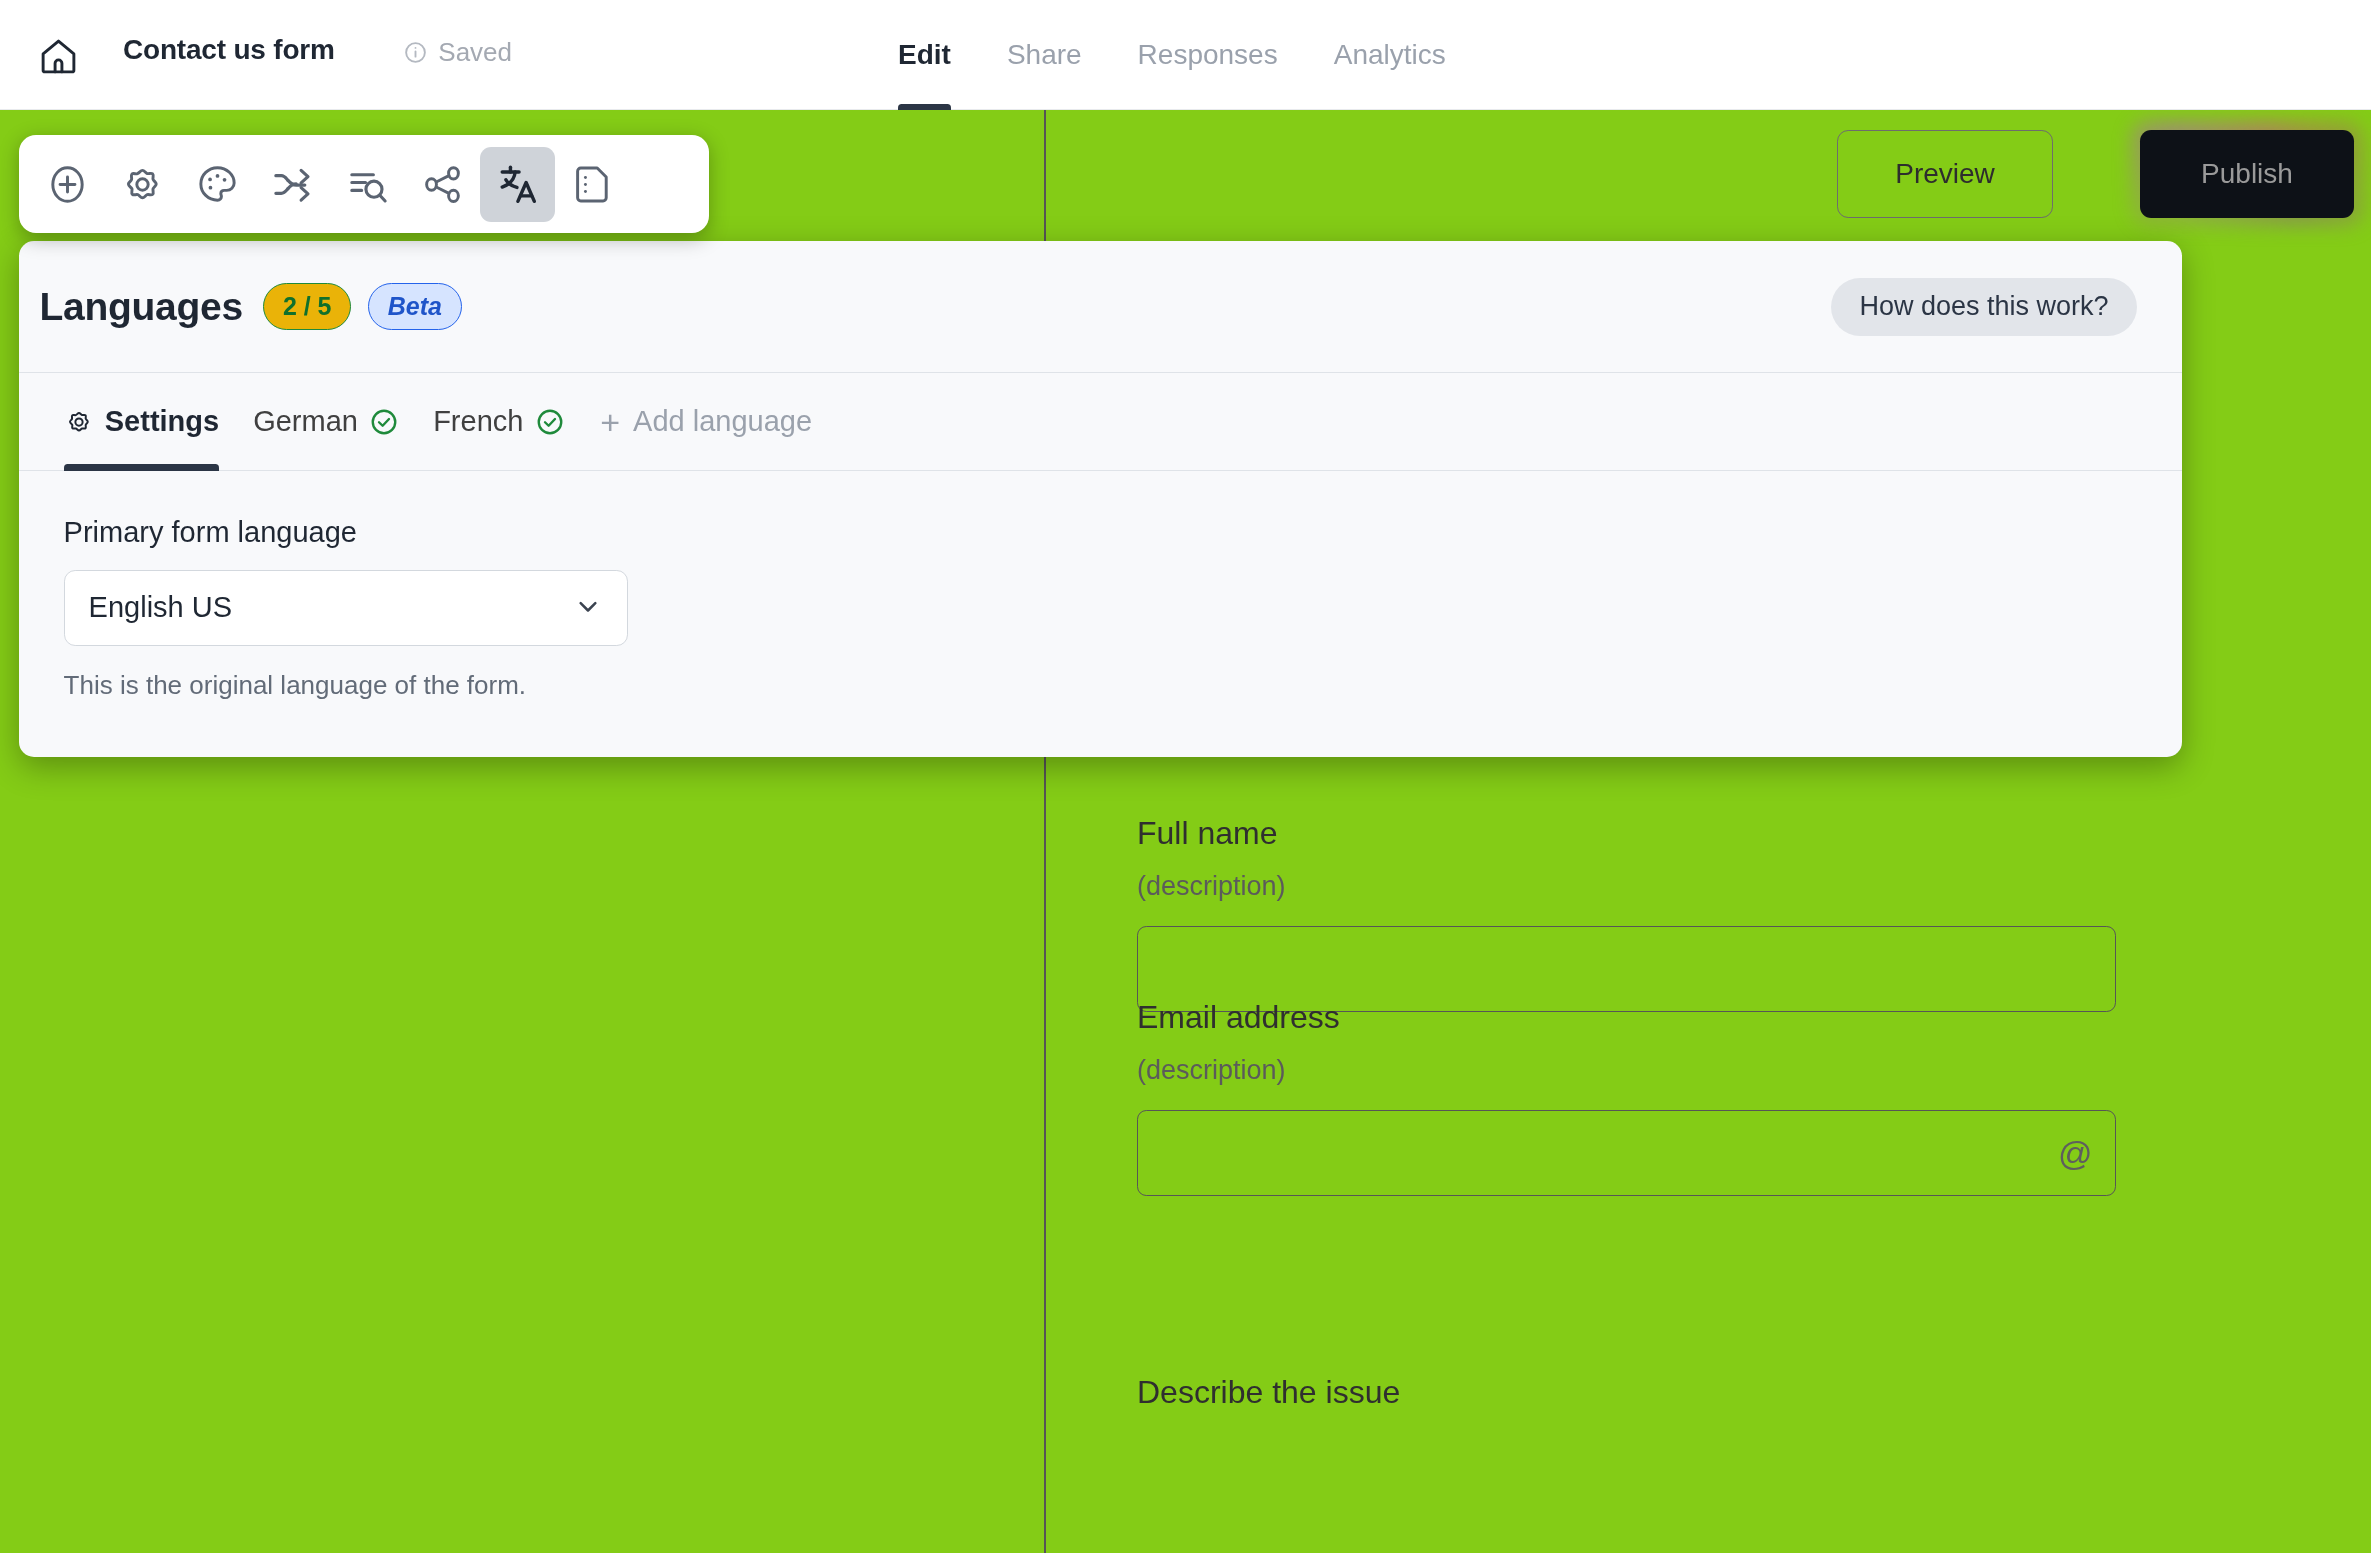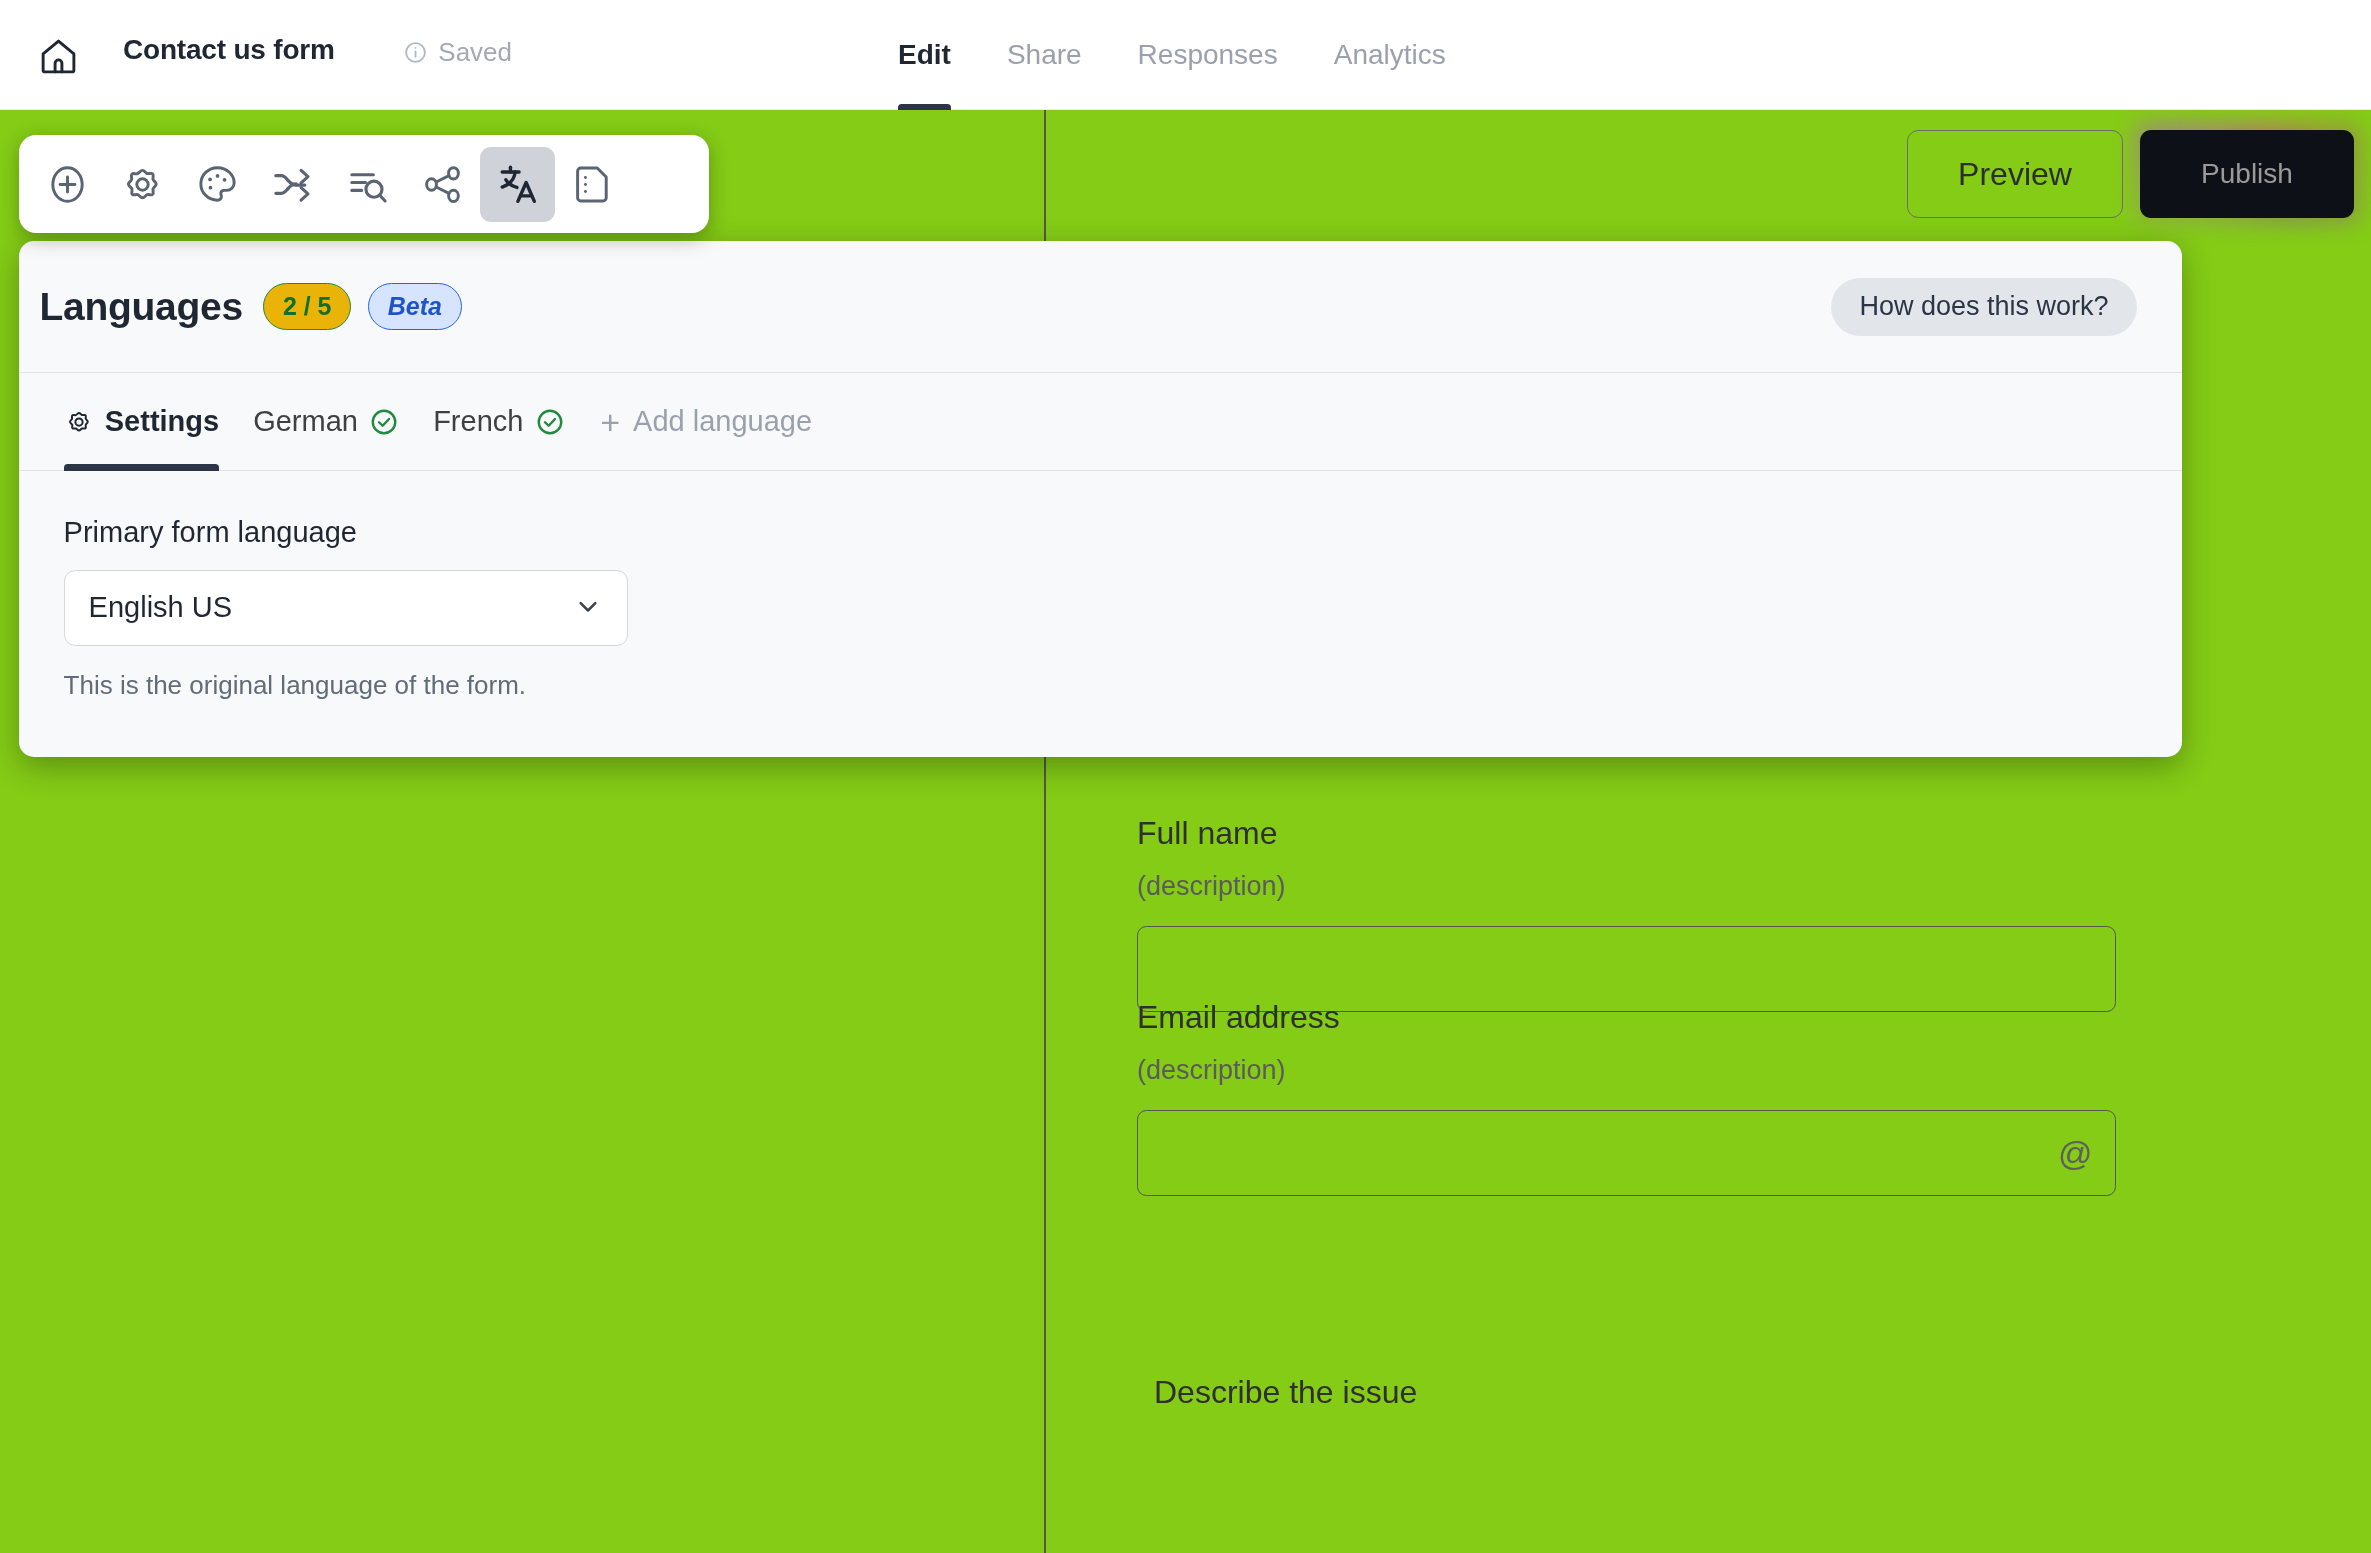--- a/index.html
+++ b/index.html
@@ -139,21 +139,21 @@
   }
   .fp-at {
     position: absolute;
     right: 22.4px; top: 50%;
     transform: translateY(-50%);
     font-size: 34px;
     color: #5e5e5e;
   }
   .fp-last {
     position: absolute;
-    left: 17px; top: 1264px;
+    left: 0; top: 1264px;
     font-size: 32px;
     color: #2f2f2f;
     white-space: nowrap;
   }
 
   .scrollbar-track {
     position: absolute;
     left: 2217px; top: 0;
     width: 17px; height: 1443px;
   }
@@ -162,27 +162,27 @@
     left: 2221px; top: 718px;
     width: 9.3px; height: 219px;
     background: #333333;
     border-radius: 5.6px;
     cursor: pointer;
   }
 
   
   .preview-btn {
     position: absolute;
-    left: 1907px; top: 130px;
+    left: 1837px; top: 130px;
     width: 216px; height: 88px;
     border: 1.9px solid #6d6d6d;
     border-radius: 11.2px;
     background: transparent;
     color: #2d2d2d;
-    font-size: 32px;
+    font-size: 28px;
     font-family: "Liberation Sans", sans-serif;
     cursor: pointer;
     z-index: 20;
   }
 
   .publish-wrap {
     position: absolute;
     left: 2140px; top: 130px;
     width: 214px; height: 88px;
     z-index: 20;

